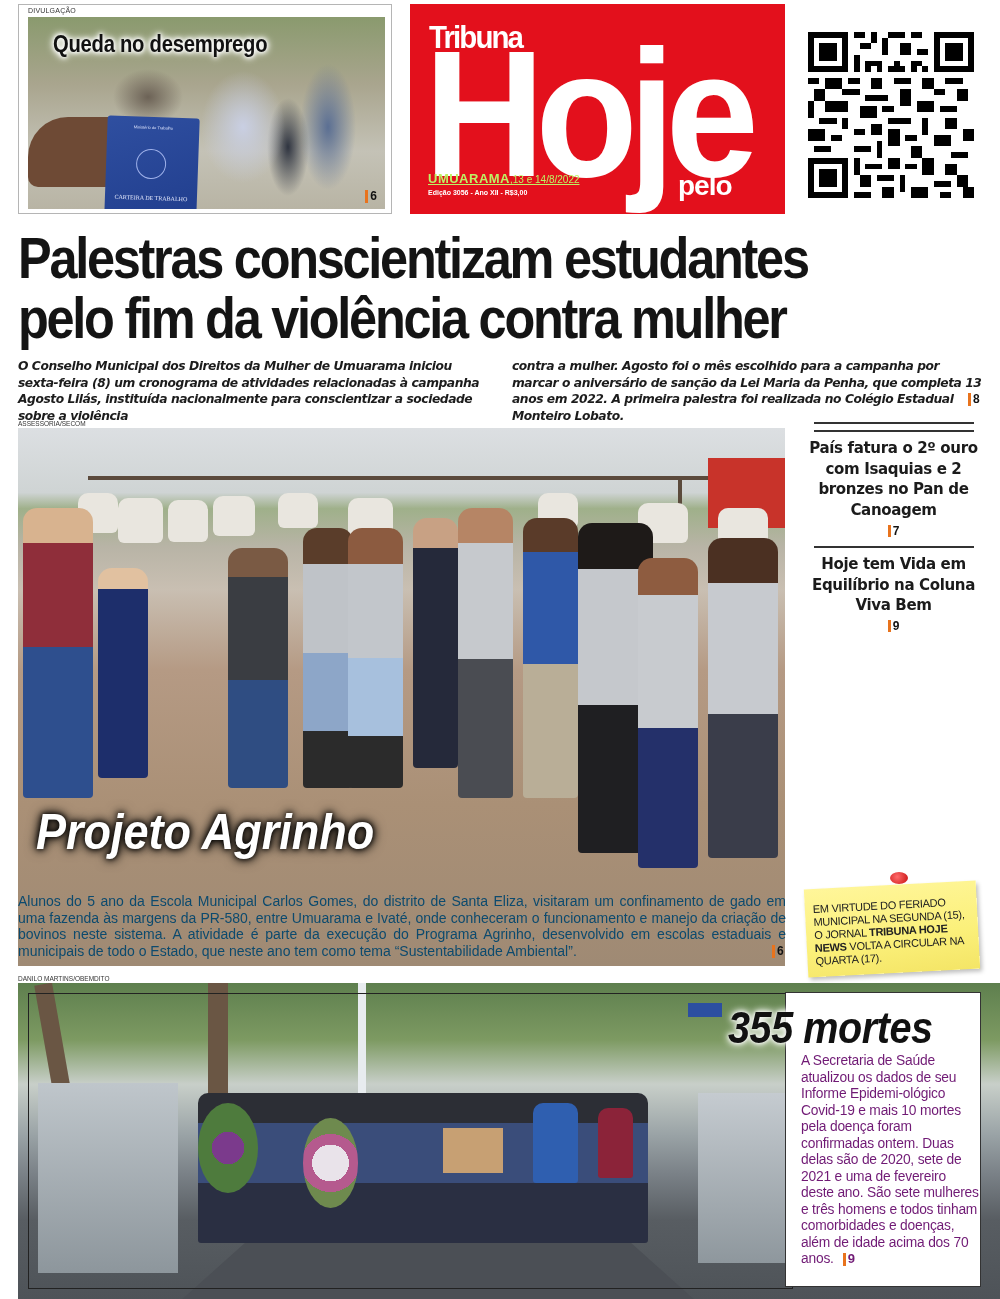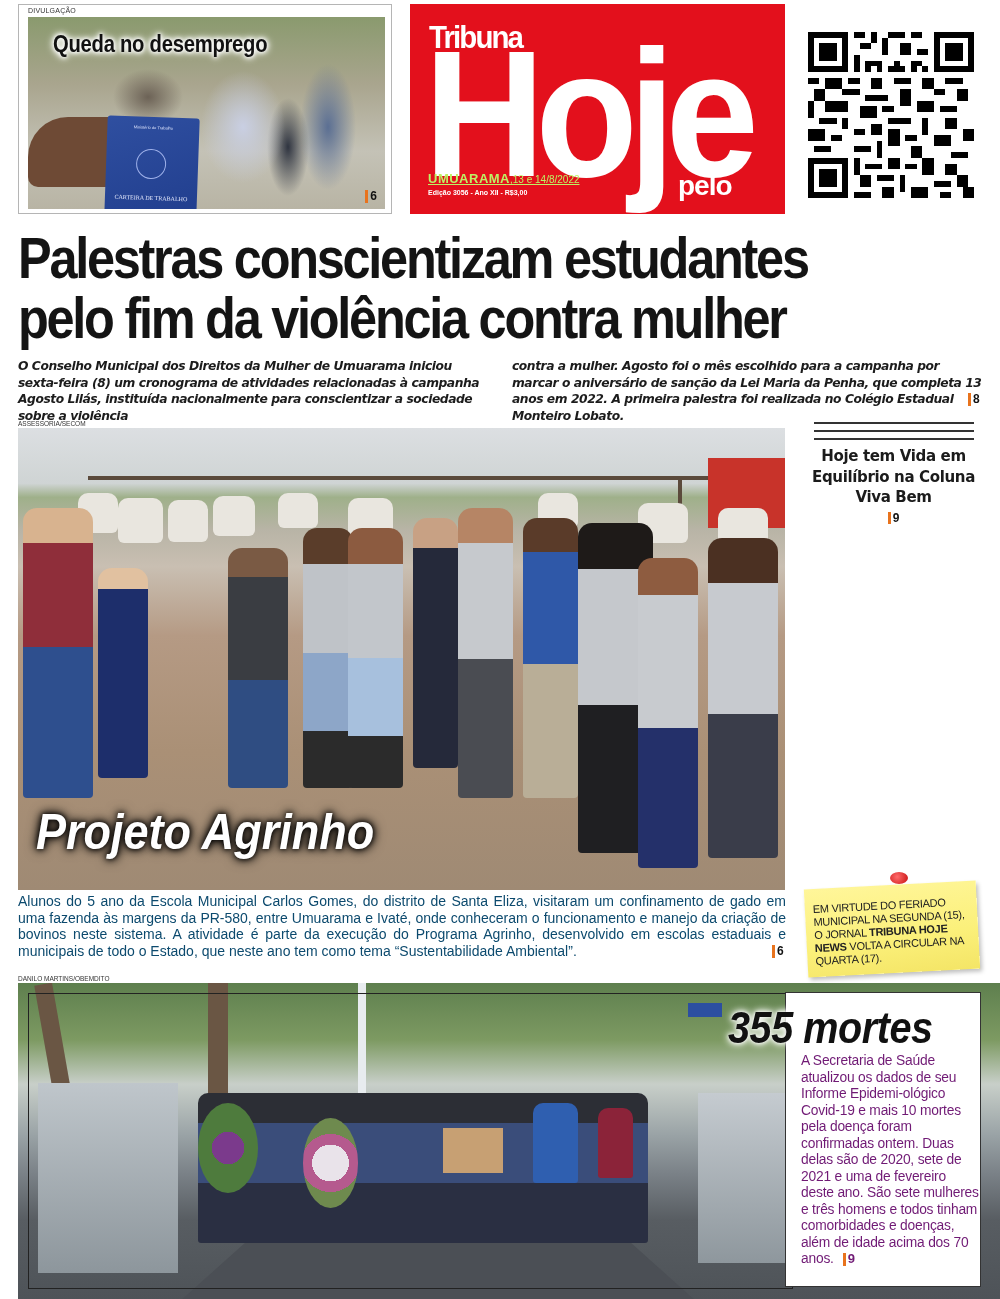--- a/index.html
+++ b/index.html
@@ -48,21 +48,21 @@
 
   
   .lead { font-family: "DejaVu Sans", sans-serif; font-style: italic; font-weight: 700; font-size: 12.3px; line-height: 16.5px; color: #1c1c1c; letter-spacing:-0.45px; }
   #lead-col1 { left: 18px; top: 358px; width: 470px; }
   #lead-col2 { left: 512px; top: 358px; width: 470px; }
   #lead-ref { left: 968px; top: 392px; font-size: 12px; color:#111; }
   #lead-ref .bar { height: 13px; }
 
   
   #main-credit { left: 18px; top: 420px; font-size: 6.5px; color:#333; }
-  #main-photo { left: 18px; top: 428px; width: 767px; height: 462px; overflow:hidden;
+  #main-photo { left: 18px; top: 428px; width: 767px; height: 538px; overflow:hidden;
     background:
       linear-gradient(180deg, #dcdfe2 0%, #cfd4d4 12%, #9fb08a 15%, #b8b4a6 22%, #c9bfb2 30%, #b59a84 45%, #aa9076 70%, #9f8a74 100%);
   }
   .cow { position:absolute; background:#e9e6df; border-radius: 10px 10px 6px 6px; }
   .shed { position:absolute; background:#5b4a3c; }
   .person { position:absolute; border-radius: 14px 14px 4px 4px; }
   #main-overlay-title { left: 18px; top: 375px; font-family: "Liberation Sans", sans-serif; font-weight: 700; font-style: italic; font-size: 50px; color:#fff; letter-spacing: 0px;
     text-shadow: 0 0 6px #000, 0 0 10px #000, 0 0 14px rgba(0,0,0,.8); transform: scaleX(.9); transform-origin:left; }
 
   
@@ -262,20 +262,27 @@
   <div class="person" style="left:505px;top:90px;width:55px;height:280px;background:linear-gradient(180deg,#5a3b29 0 12%,#2f58a8 12% 52%,#b9ae97 52% 100%);"></div>
   <div class="person" style="left:560px;top:95px;width:75px;height:330px;background:linear-gradient(180deg,#1e1a18 0 14%,#c5c8cc 14% 55%,#1f1f22 55% 100%);"></div>
   <div class="person" style="left:620px;top:130px;width:60px;height:310px;background:linear-gradient(180deg,#8e5c40 0 12%,#c8cbcf 12% 55%,#24306a 55% 100%);"></div>
   <div class="person" style="left:690px;top:110px;width:70px;height:320px;background:linear-gradient(180deg,#4b3022 0 14%,#c7cacf 14% 55%,#3a3d4a 55% 100%);"></div>
   <div id="main-overlay-title" class="abs">Projeto Agrinho</div>
 </div>
 
 <div id="sidebar" class="abs">
   <div class="sb-rule"></div>
   <div class="sb-rule"></div>
+  <div>
+    <div class="sb-item">País fatura o 2º ouro com Isaquias e 2 bronzes no Pan de Canoagem</div>
+    <div class="sb-ref"><span class="page-ref">
+          <span class="bar"></span>
+          <span>7</span>
+        </span></div>
+  </div>
   <div class="sb-rule"></div>
   <div>
     <div class="sb-item">Hoje tem Vida em Equilíbrio na Coluna Viva Bem</div>
     <div class="sb-ref"><span class="page-ref">
           <span class="bar"></span>
           <span>9</span>
         </span></div>
   </div>
 </div>
 

